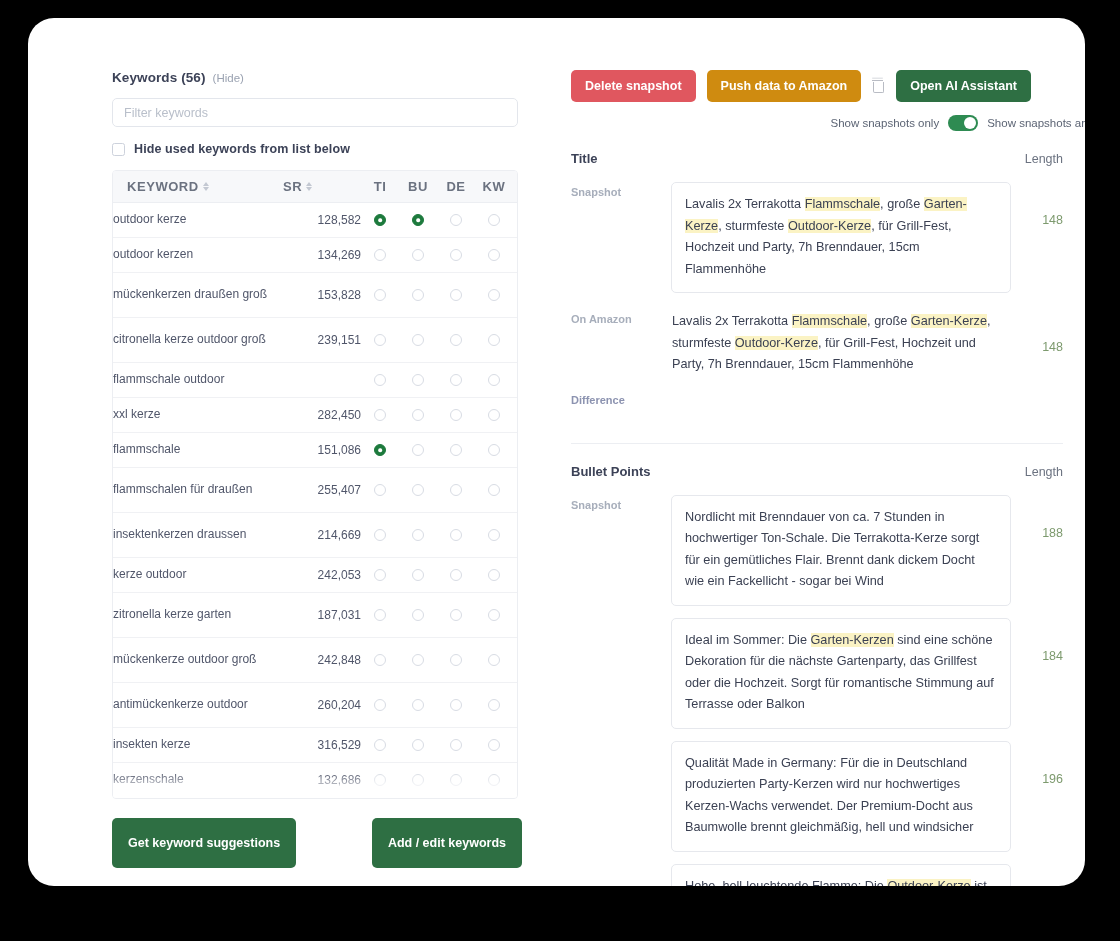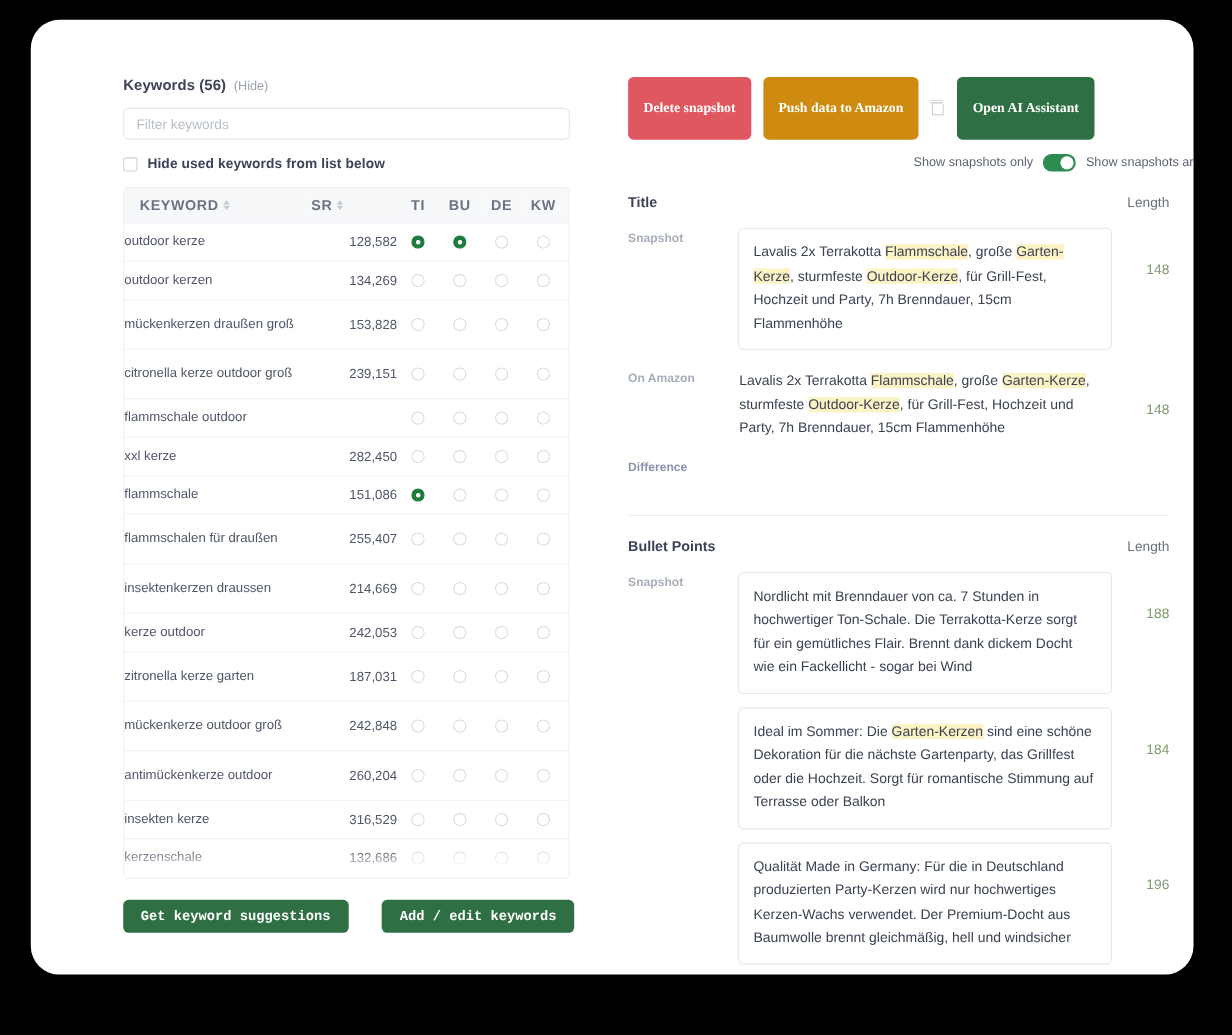--- a/index.html
+++ b/index.html
@@ -129,22 +129,22 @@
 
   
   .btn-row {
     position:absolute; left:84px; top:800px; width:410px;
     display:flex; justify-content:space-between;
   }
   .grn-btn {
     background:#2e6f43; color:#fff;
     border:none; border-radius:5px;
     font-size:12.5px; font-weight:bold;
-    font-family:Liberation Mono, monospace;
-    padding:8px 16px; cursor:pointer;
+    font-family:Liberation Sans, sans-serif;
+    padding:18px 16px; cursor:pointer;
     white-space:nowrap;
   }
   .fade {
     position:absolute; left:0; bottom:0; width:100%; height:26px;
     background:linear-gradient(to bottom, rgba(255,255,255,0), #fff 82%);
     pointer-events:none;
   }
 
   
   #right {
@@ -154,22 +154,22 @@
     height:816px;
     overflow:hidden;
   }
   .tb {
     display:flex; align-items:center; gap:11px;
     padding-left:27px;
   }
   .tb-btn {
     border:none; border-radius:5px;
     color:#fff; font-size:12.5px; font-weight:bold;
-    font-family:Liberation Serif, serif;
-    padding:21px 14px; cursor:pointer; white-space:nowrap;
+    font-family:Liberation Sans, sans-serif;
+    padding:9px 14px; cursor:pointer; white-space:nowrap;
   }
   .tb-del  { background:#e0575f; }
   .tb-push { background:#cf8b10; }
   .tb-ai   { background:#2e6f43; }
   .tb-trash { cursor:pointer; display:inline-flex; }
 
   .toggle-row {
     display:flex; align-items:center; gap:9px;
     justify-content:flex-end;
     margin-top:13px;

